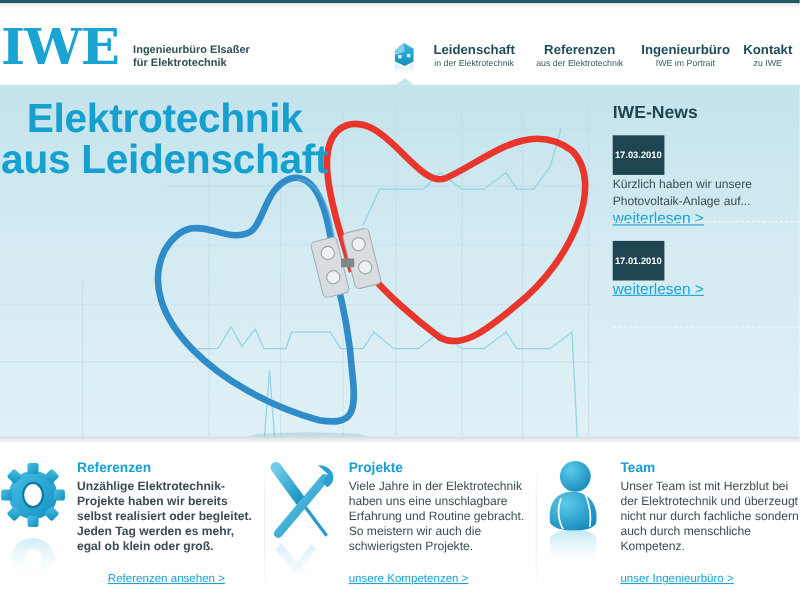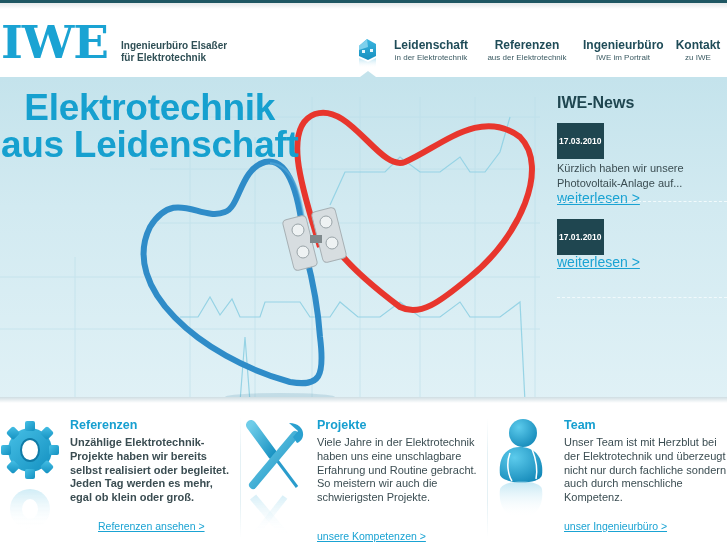--- a/index.html
+++ b/index.html
@@ -213,21 +213,21 @@
     <line x1="50" y1="18" x2="8" y2="68" stroke="url(#tg)" stroke-width="8" stroke-linecap="round"></line>
     <path d="M44,6 C60,6 62,22 52,26 L48,20 L53,14 Z" fill="#2aa0cf"></path>
 
     <g opacity="0.6">
       <line x1="8" y1="80" x2="40" y2="118" stroke="url(#tr)" stroke-width="8"></line>
       <line x1="40" y1="80" x2="10" y2="118" stroke="url(#tr)" stroke-width="6"></line>
     </g>
   </svg>
   <div class="title" style="left:72px; top:3px;">Projekte</div>
   <div class="text" style="left:72px; top:22px; width:168px;">Viele Jahre in der Elektrotechnik haben uns eine unschlagbare Erfahrung und Routine gebracht. So meistern wir auch die schwierigsten Projekte.</div>
-  <div class="link" style="left:72px; top:116px;">unsere Kompetenzen &gt;</div>
+  <div class="link" style="left:72px; top:106px;">unsere Kompetenzen &gt;</div>
 </div>
 
 <div class="vsep" style="left:487px;"></div>
 
 <div class="feature" style="left:492px;">
   <svg class="icon" style="left:0;" viewBox="0 0 60 125">
     <defs>
       <radialGradient id="ug" cx="0.35" cy="0.3" r="0.8">
           <stop offset="0" stop-color="#5ccbec"></stop>
           <stop offset="1" stop-color="#1388b8"></stop>

